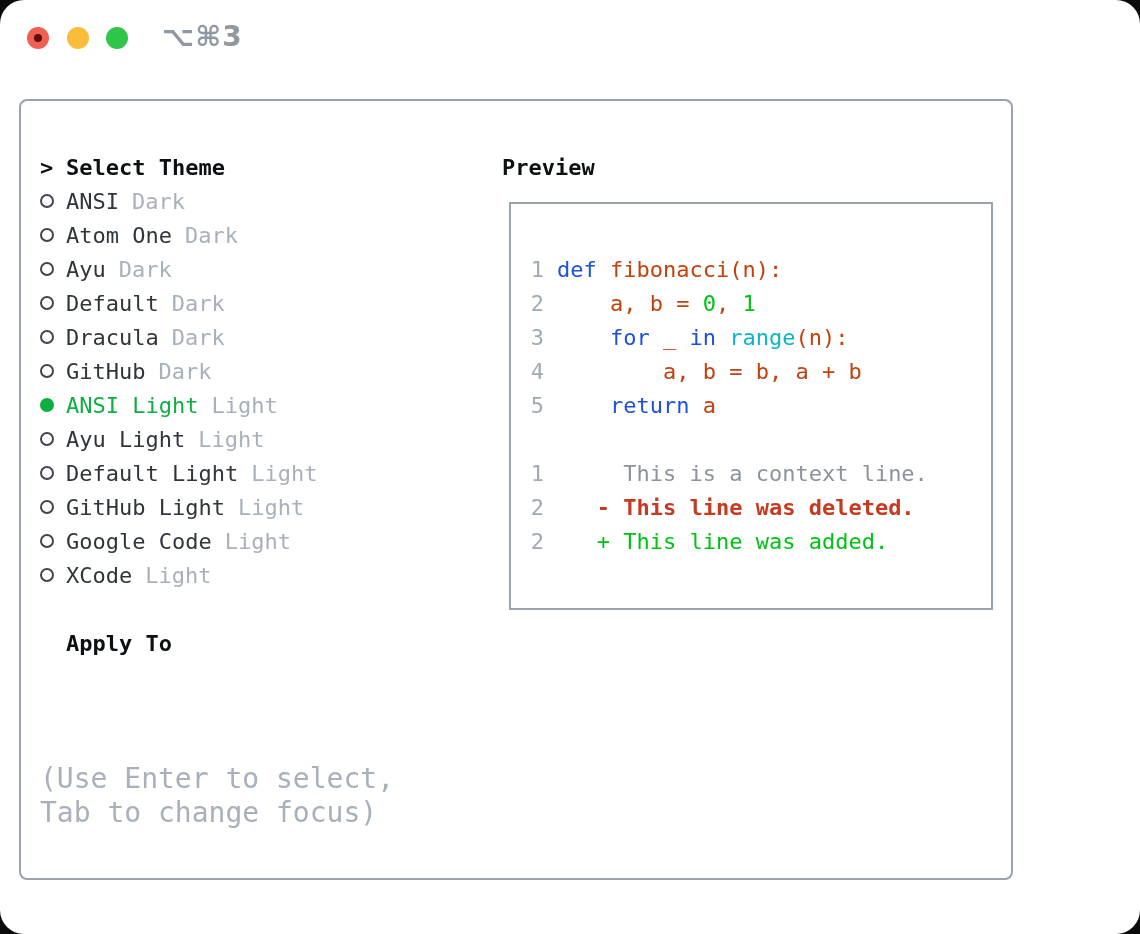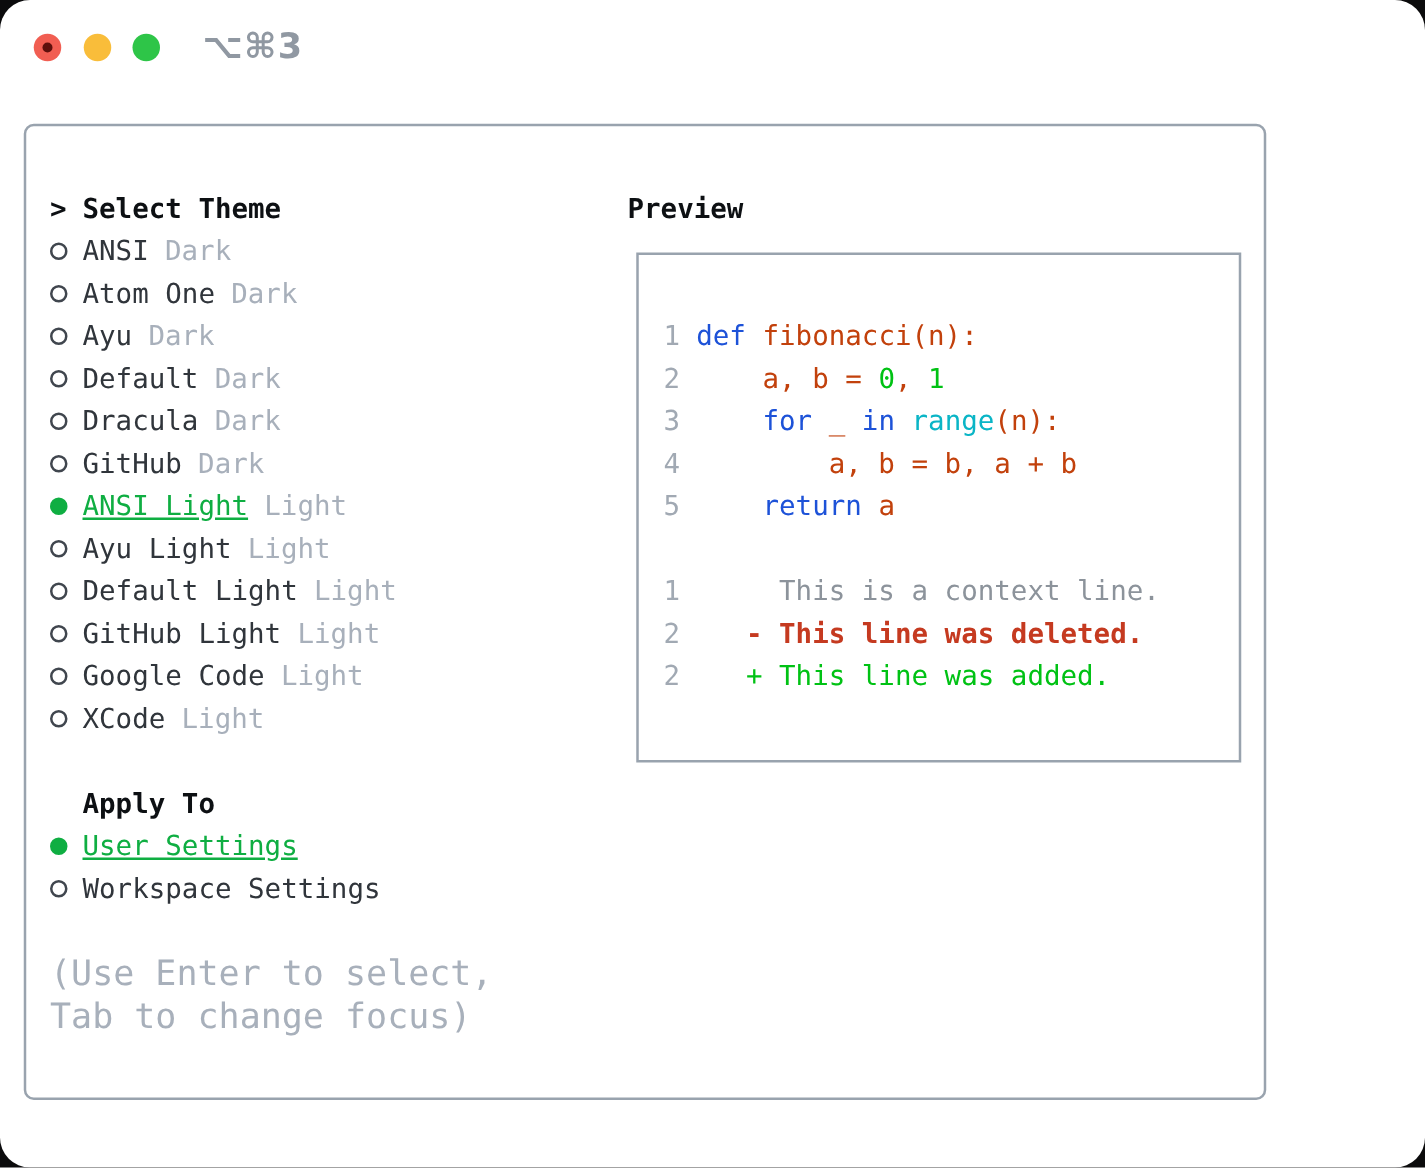--- a/index.html
+++ b/index.html
@@ -34,21 +34,21 @@
     border:2px solid #99a3ae; border-radius:8px;
     background:#fff;
   }
   .row { display:flex; align-items:center; height:34px; font-size:22px; color:#30353b; white-space:pre; }
   .marker { width:26px; flex:none; display:flex; align-items:center; }
   .radio { width:14px; height:14px; border:2.5px solid #40464e; border-radius:50%; }
   .radio.on { background:#0fae42; border-color:#0fae42; }
   .hdr { font-weight:bold; color:#0d1013; }
   .prefix { font-weight:bold; color:#0d1013; }
   .tg { color:#a8b0bb; margin-left:13px;text-align:right; }
-  .sel .nm { color:#0fae42;text-decoration:underline; }
+  .sel .nm { color:#0fae42; }
   .theme-col { position:absolute; left:19px; top:49px; }
   .apply-col { position:absolute; left:19px; top:525px;text-align:right; }
   .hint {
     position:absolute; left:19px; top:661px; width:410px;
     font-size:28px; line-height:34px; color:#a8b0bb;
   }
   
   .preview-hdr {
     position:absolute; left:481px; top:49px; height:34px;
     display:flex; align-items:center;
@@ -106,24 +106,20 @@
           <div class="row"><span class="marker"><span class="radio"></span></span><span class="nm">Google Code</span><span class="tg">Light</span></div>
           <div class="row"><span class="marker"><span class="radio"></span></span><span class="nm">XCode</span><span class="tg">Light</span></div>
         </div>
     </div>
 
     <div class="apply-col">
       <div class="row">
         <span class="marker"></span>
         <span class="hdr">Apply To</span>
       </div>
-      <div id="apply-list">
-          <div class="row sel"><span class="marker"><span class="radio on"></span></span><span class="nm">User Settings</span></div>
-          <div class="row"><span class="marker"><span class="radio"></span></span><span class="nm">Workspace Settings</span></div>
-        </div>
     </div>
 
     <div class="hint">(Use Enter to select, Tab to change focus)</div>
 
     <div class="preview-hdr">Preview</div>
 
     <div class="preview-box" id="preview-box">
         <div class="pline"><span class="ln">1</span><span class="c-blue">def</span><span class="c-fg"> fibonacci(n):</span></div>
         <div class="pline"><span class="ln">2</span><span class="c-fg">    a, b = </span><span class="c-green">0</span><span class="c-fg">, </span><span class="c-green">1</span></div>
         <div class="pline"><span class="ln">3</span><span class="c-fg">    </span><span class="c-blue">for</span><span class="c-fg"> _ </span><span class="c-blue">in</span><span class="c-fg"> </span><span class="c-cyan">range</span><span class="c-fg">(n):</span></div>

